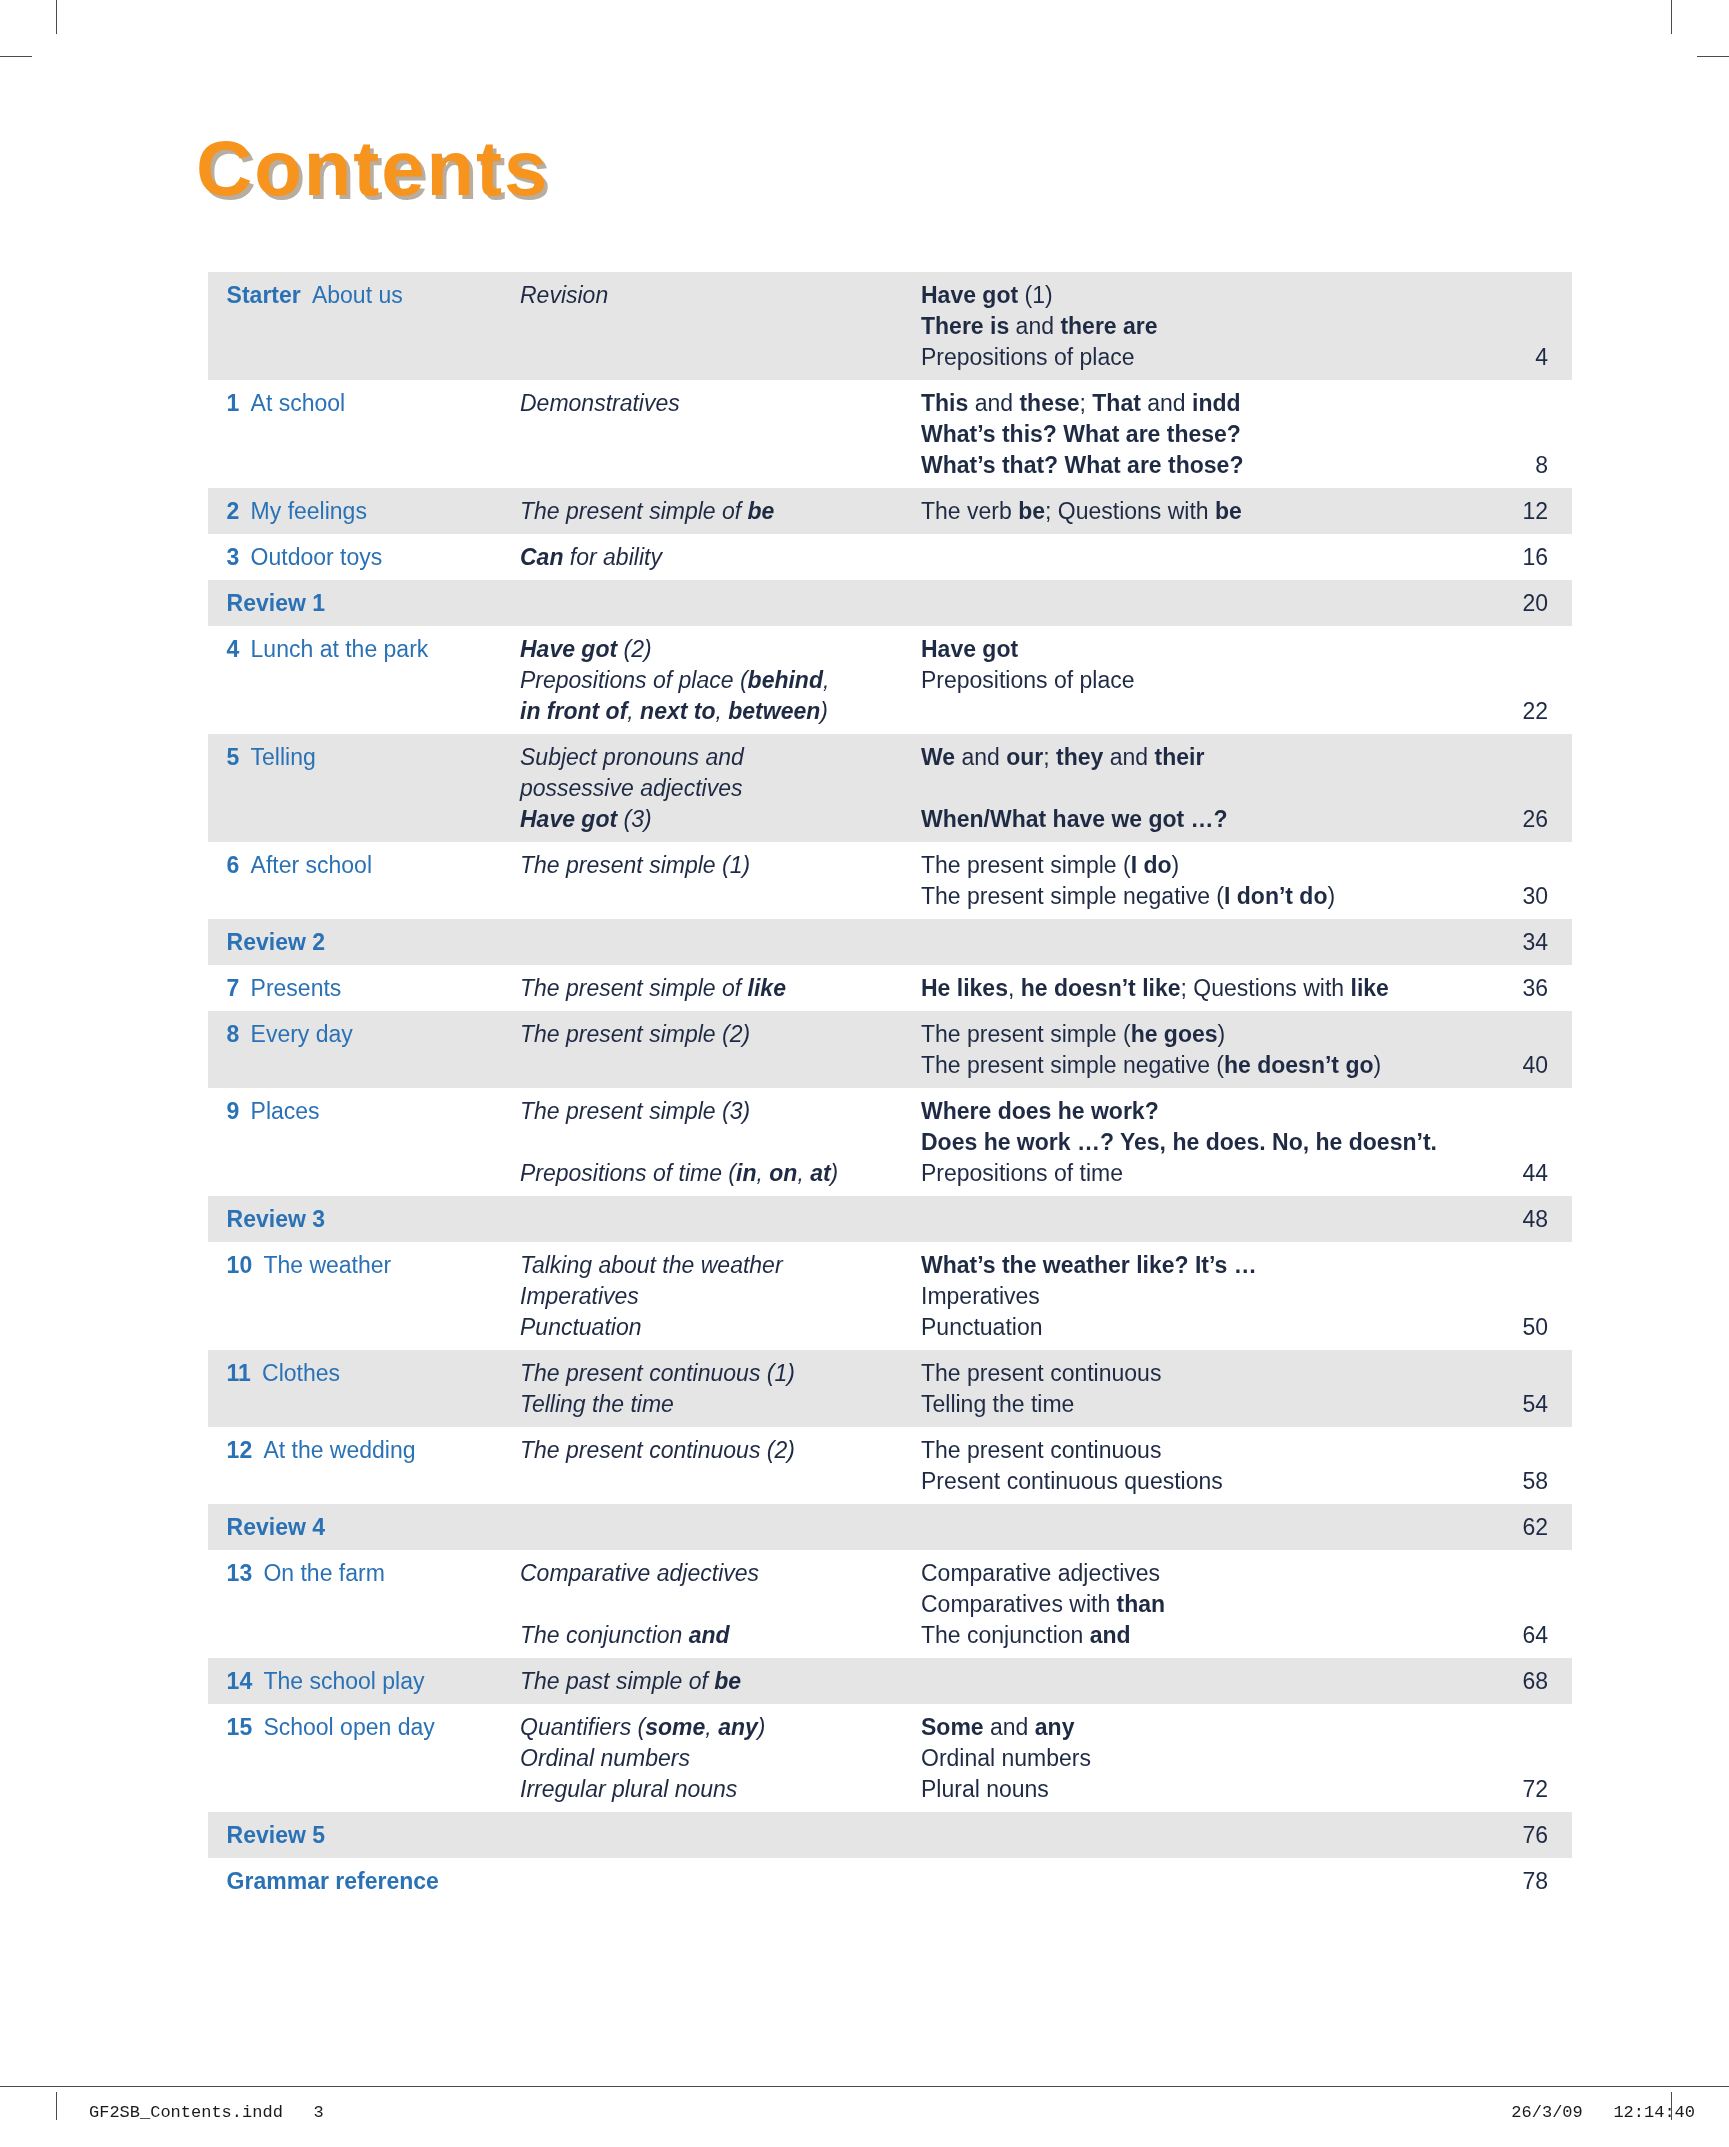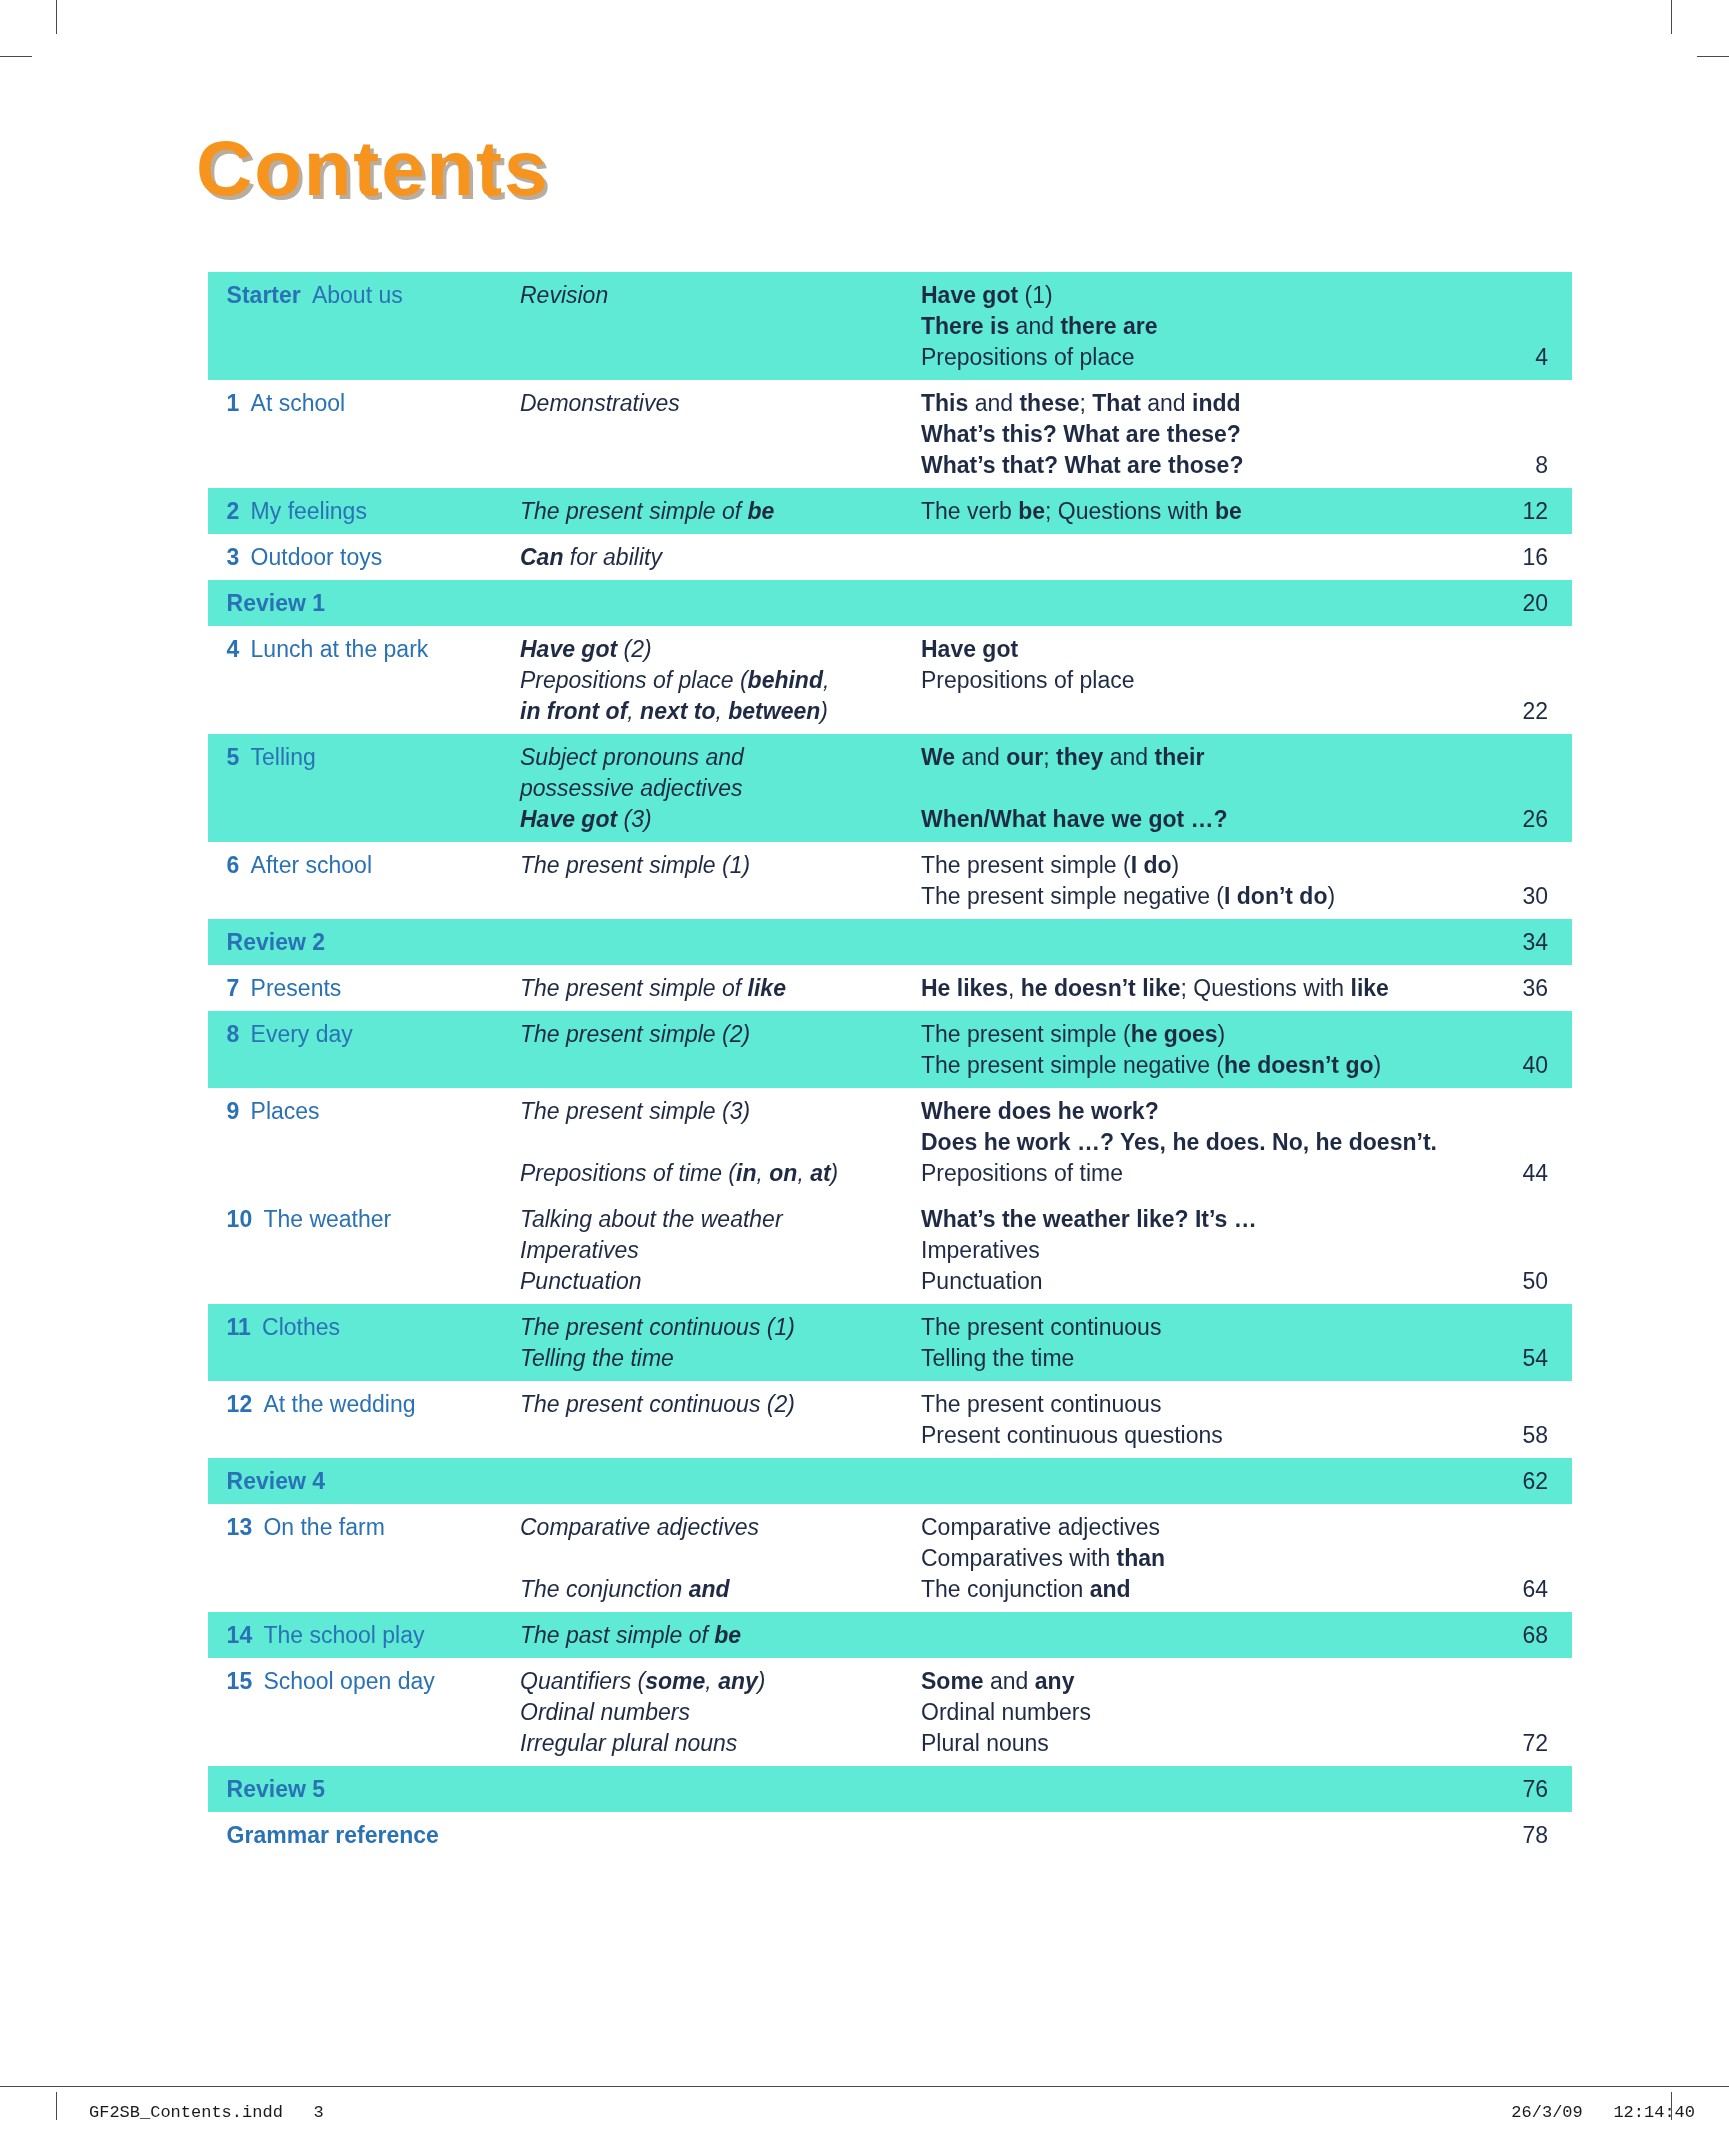--- a/index.html
+++ b/index.html
@@ -40,21 +40,21 @@
     left:208px; top:272px;
     width:1364px;
     font-size:23px;
     line-height:31px;
   }
   .row{
     display:flex;
     align-items:flex-start;
     padding:7.5px 0;
   }
-  .row.shaded{background:#5eead4;}
+  .row.shaded{background:#e5e5e5;}
   .c1{width:312px; padding-left:18.6px; box-sizing:border-box; flex:none;}
   .c2{width:401px; flex:none;font-style:italic;}
   .c3{width:559px; flex:none;}
   .pg{
     margin-left:auto;
     align-self:flex-end;
     padding-right:24px;
     text-align:right;
   }
   .num{
@@ -211,20 +211,26 @@
           <div class="line">&nbsp;</div>
           <div class="line">Prepositions of time (<b>in</b>, <b>on</b>, <b>at</b>)</div>
         </div>
         <div class="c3">
           <div class="line"><b>Where does he work?</b></div>
           <div class="line"><b>Does he work …? Yes, he does. No, he doesn’t.</b></div>
           <div class="line">Prepositions of time</div>
         </div>
         <div class="pg">44</div>
       </div>
+      <div class="row shaded">
+        <div class="c1"><span class="num">Review 3</span></div>
+        <div class="c2"></div>
+        <div class="c3"></div>
+        <div class="pg">48</div>
+      </div>
       <div class="row">
         <div class="c1"><span class="num">10</span><span class="utitle">The weather</span></div>
         <div class="c2">
           <div class="line">Talking about the weather</div>
           <div class="line">Imperatives</div>
           <div class="line">Punctuation</div>
         </div>
         <div class="c3">
           <div class="line"><b>What’s the weather like? It’s …</b></div>
           <div class="line">Imperatives</div>

